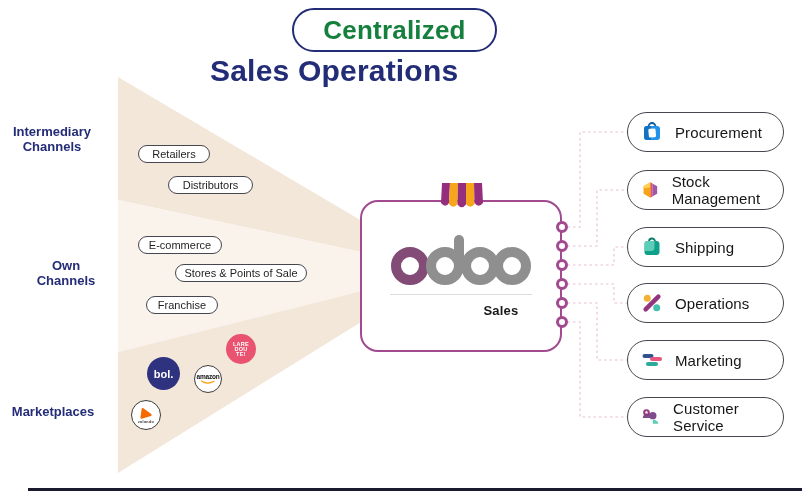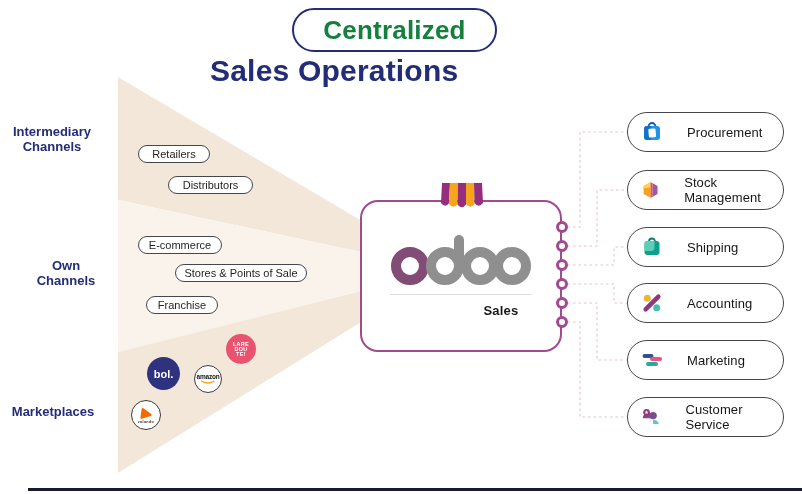--- a/index.html
+++ b/index.html
@@ -41,21 +41,21 @@
   .awning{left:436px;top:181px;z-index:6;}
 
   
   .dot{width:12px;height:12px;border-radius:50%;background:#fff;border:3px solid #a3498f;
     box-sizing:border-box;z-index:7;}
 
   
   .right-pill{left:627px;width:157px;height:40px;background:#fff;border:1.3px solid #46464e;
     border-radius:21px;box-sizing:border-box;display:flex;align-items:center;z-index:5;}
   .right-pill .ric{margin-left:13px;}
-  .right-pill .rlabel{margin-left:24px;font-size:13px;color:#161616;letter-spacing:.1px;}
+  .right-pill .rlabel{margin-left:12px;font-size:15px;color:#161616;letter-spacing:.1px;}
 
   
   .footer-line{left:28px;top:488px;width:774px;height:3px;background:#1a1a2e;}
 </style>
 </head>
 <body>
 
 <svg class="abs" style="left:0;top:0;z-index:0" width="802" height="494" viewBox="0 0 802 494">
   <polygon points="118,77 445,270 118,200" fill="#f3e7da"></polygon>
   <polygon points="118,200 445,270 118,352" fill="#faf3ec"></polygon>
@@ -165,21 +165,21 @@
   </svg>
   <span class="rlabel">Shipping</span>
 </div>
 
 <div class="abs right-pill" style="top:283px">
   <svg class="ric" width="22" height="22" viewBox="0 0 22 22">
     <circle cx="6.3" cy="6.3" r="3.5" fill="#f2b234"></circle>
     <circle cx="15.7" cy="15.7" r="3.5" fill="#45bfae"></circle>
     <path d="M4.6 17.4 L17.4 4.6" stroke="#93357e" stroke-width="4.4" stroke-linecap="round"></path>
   </svg>
-  <span class="rlabel">Accounting</span>
+  <span class="rlabel">Operations</span>
 </div>
 
 <div class="abs right-pill" style="top:340px">
   <svg class="ric" width="22" height="22" viewBox="0 0 22 22">
     <rect x="1.5" y="5" width="11" height="4" rx="2" fill="#33518f"></rect>
     <rect x="9" y="8" width="12" height="4" rx="2" fill="#e75480"></rect>
     <rect x="5" y="13" width="12" height="4" rx="2" fill="#2ba99a"></rect>
   </svg>
   <span class="rlabel">Marketing</span>
 </div>

